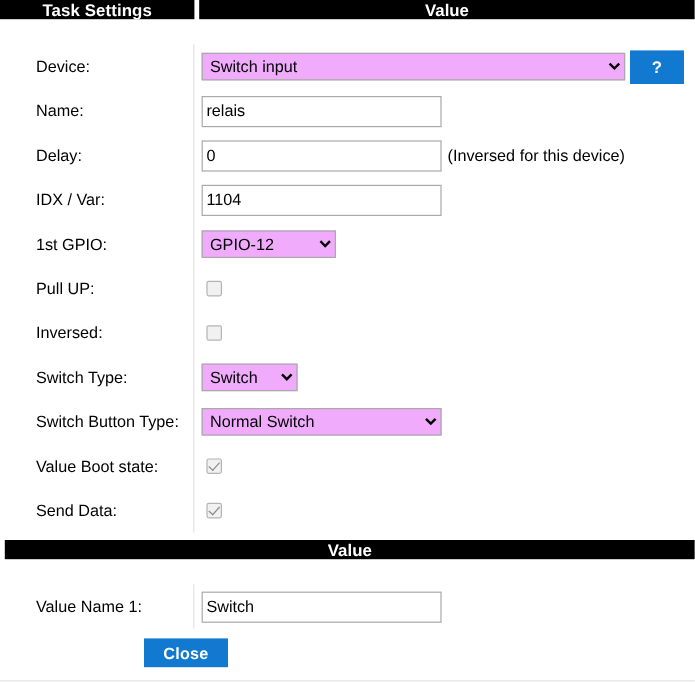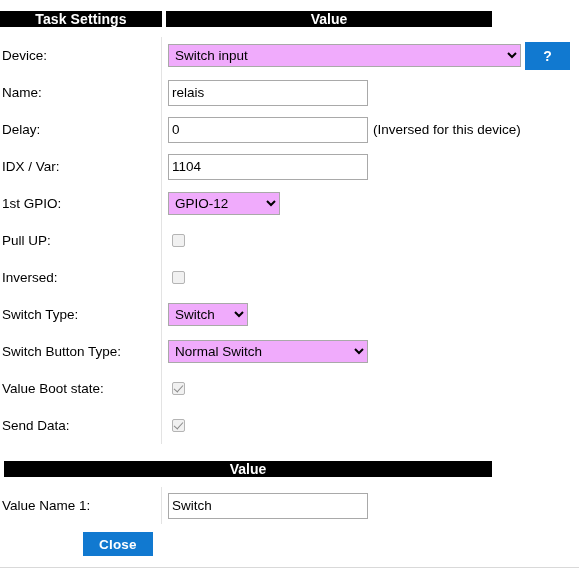--- a/index.html
+++ b/index.html
@@ -22,23 +22,23 @@
     height: 568px;
     position: relative;
     box-sizing: border-box;
     border-bottom: 1px solid #d9d9d9;
     background: #ffffff;
   }
 
   
   .hdr-row {
     display: flex;
-    width: 492px;
+    width: 579px;
     height: 37px;
-    align-items: center;
+    align-items: flex-start;
     margin: 0;
     padding: 0;
   }
   .hdr-left {
     width: 162px;
     background: #000000;
     color: #ffffff;
     display: flex;
     align-items: center;
     justify-content: center;
@@ -65,21 +65,21 @@
   .row {
     display: flex;
     align-items: center;
     width: 579px;
     box-sizing: border-box;
     min-height: 37px;
   }
   .row .label {
     width: 162px;
     box-sizing: border-box;
-    padding-left: 2px;
+    padding-left: 30px;
     padding-right: 6px;
     font-size: 13.5px;
     color: #000;
     border-right: 1px solid #e3e3e3;
     align-self: stretch;
     display: flex;
     align-items: center;
   }
   .row .value {
     flex: 1;
@@ -168,21 +168,21 @@
     border: solid #8a8a8a;
     border-width: 0 1.6px 1.6px 0;
     transform: rotate(42deg);
   }
 
   
   .btn-row {
     display: flex;
     width: 470px;
     box-sizing: border-box;
-    padding-left: 83px;
+    padding-left: 120px;
     padding-top: 8px;
     gap: 6px;
   }
   .btn {
     background: #1179d0;
     color: #ffffff;
     border: none;
     font-family: "Liberation Sans", sans-serif;
     font-size: 13.5px;
     font-weight: bold;

